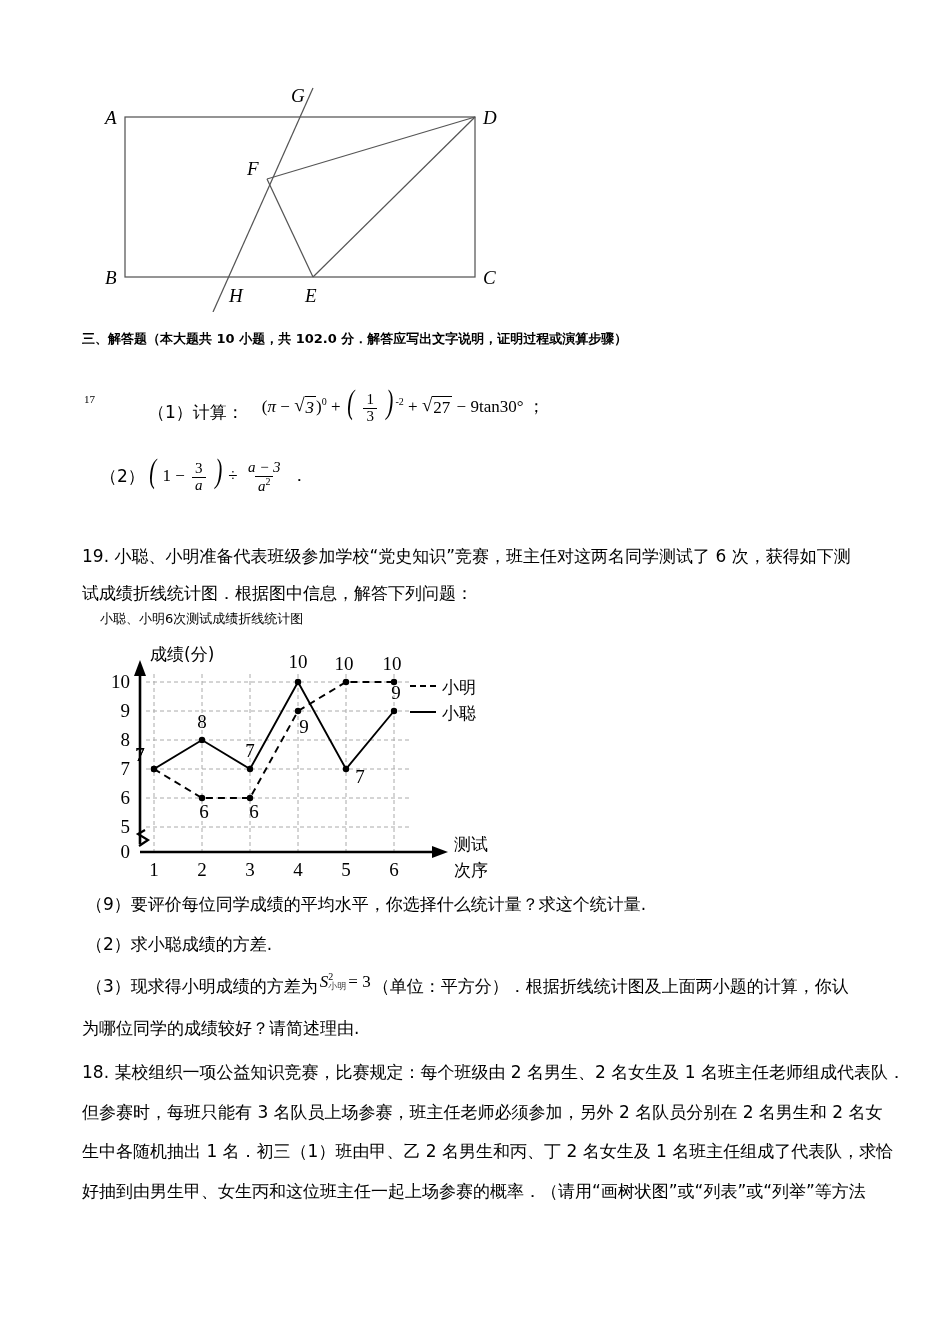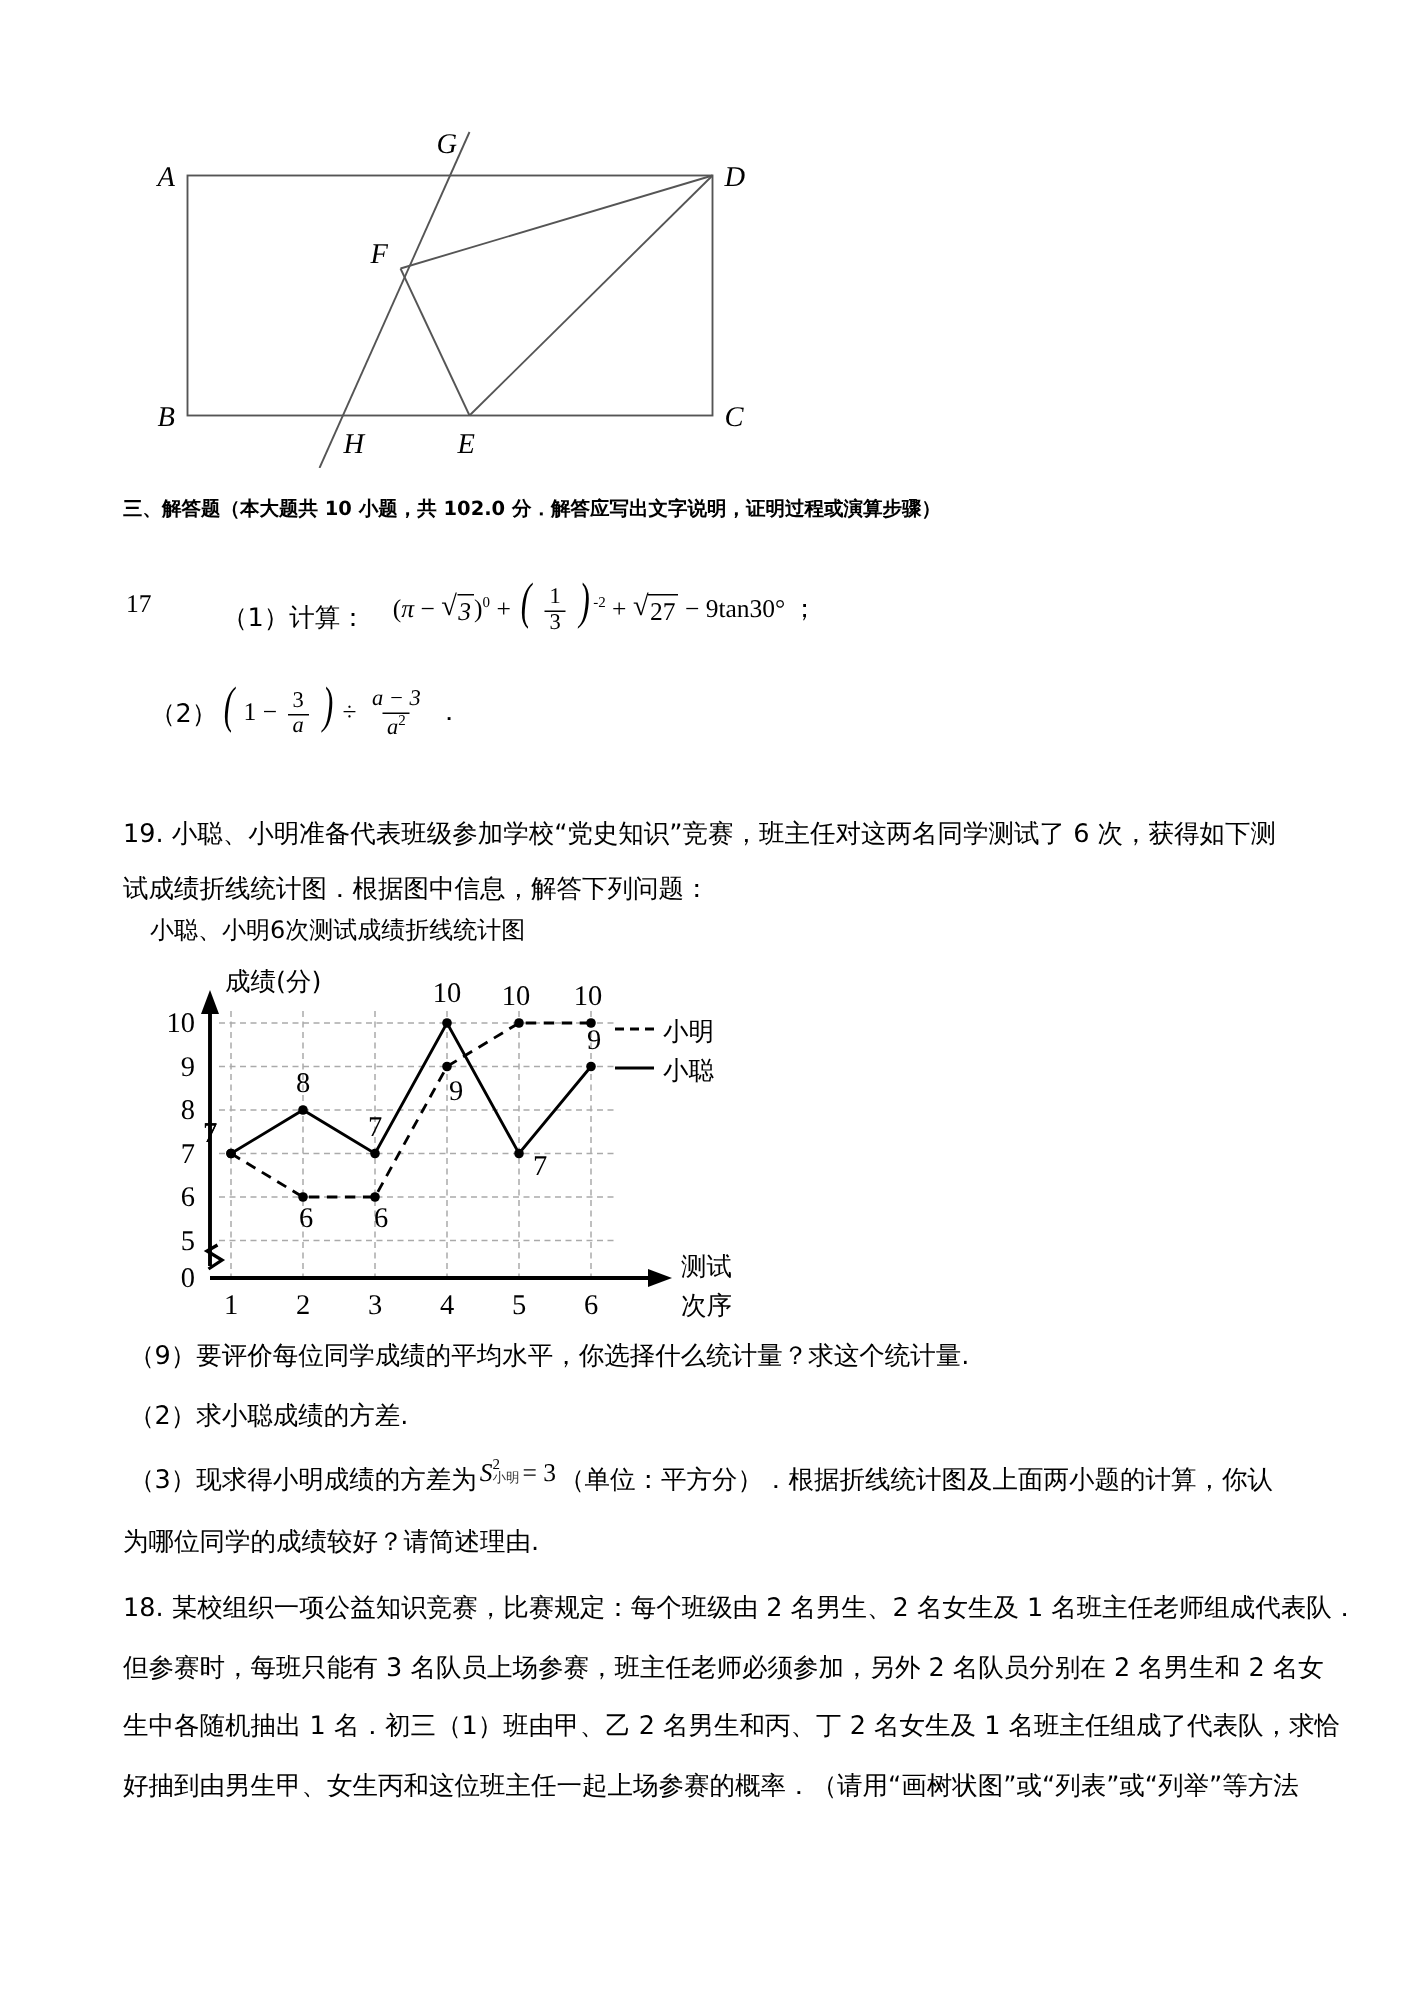--- a/index.html
+++ b/index.html
@@ -44,21 +44,21 @@
     letter-spacing: 0px;
     white-space: nowrap;
     color: #000;
   }
 
   
   .q17-num {
     position: absolute;
     left: 84px;
     top: 393px;
-    font-size: 17px;
+    font-size: 11px;
   }
   .q17-a {
     position: absolute;
     left: 148px;
     top: 389px;
     font-size: 17px;
     display: flex;
     align-items: flex-end;
     gap: 18px;
   }
@@ -116,21 +116,21 @@
     white-space: nowrap;
   }
   .q18-l1 { left: 82px; top: 548px; }
   .q18-l2 { left: 82px; top: 585px; }
 
   .chart-title {
     position: absolute;
     left: 100px;
     top: 610px;
     font-family: "DejaVu Sans", sans-serif;
-    font-size: 16px;
+    font-size: 13px;
     white-space: nowrap;
   }
 
   .chart-wrap {
     position: absolute;
     left: 104px;
     top: 634px;
     width: 400px;
     height: 250px;
   }

